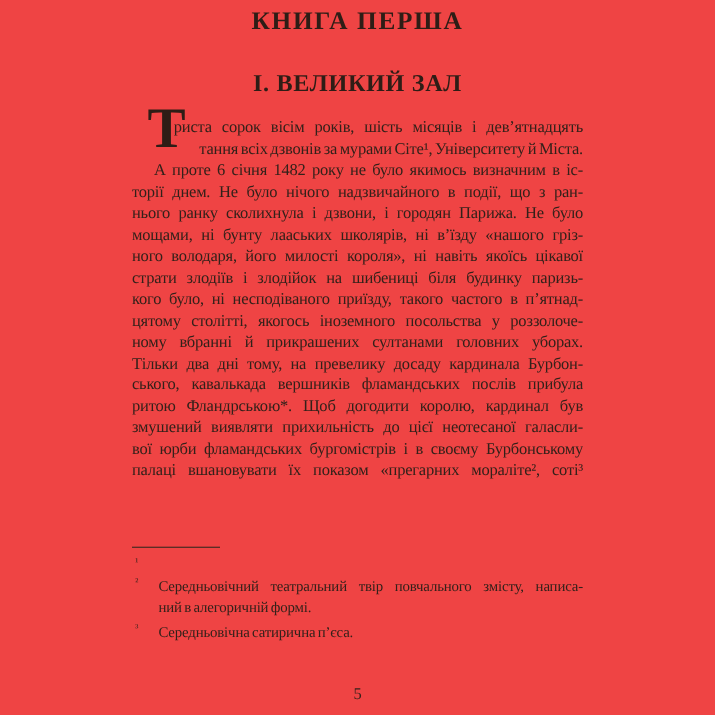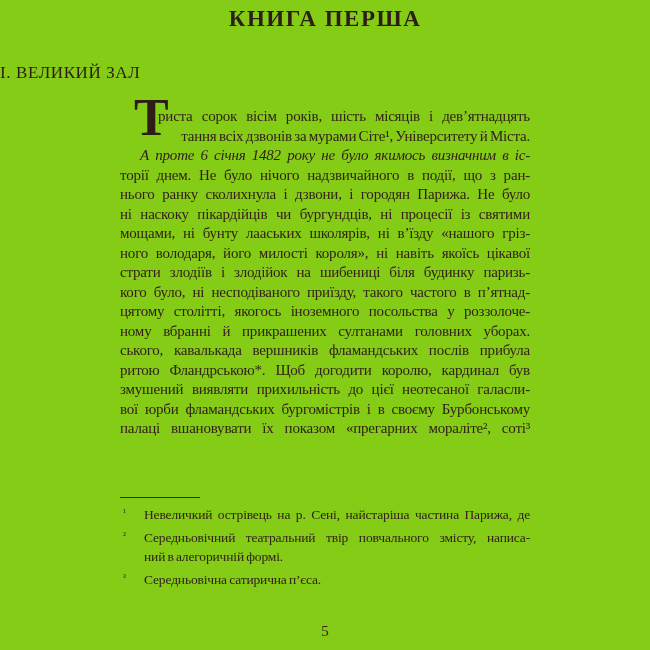--- a/index.html
+++ b/index.html
@@ -1,40 +1,40 @@
 <!DOCTYPE html>
 <html><head>
 <meta charset="utf-8">
 <style>
   * { margin: 0; padding: 0; box-sizing: border-box; }
   html, body { background: #ffffff; }
   .page {
     position: relative;
     width: 650px;
     height: 650px;
-    background: #84cc16;
+    background: #ef4444;
     font-family: "Liberation Serif", "DejaVu Serif", serif;
     color: #33211a;
     overflow: hidden;
   }
   .book-title {
     position: absolute;
     top: 6px; left: 0; right: 0;
     text-align: center;
     font-size: 23px;
     font-weight: bold;
     letter-spacing: 1.5px;
     color: #2e1d16;
   }
   .chapter-title {
     position: absolute;
     top: 63px; left: 0; right: 0;
-    text-align: left;
-    font-size: 17px;
-    font-weight: normal;
+    text-align: center;
+    font-size: 22px;
+    font-weight: bold;
     letter-spacing: 0.6px;
     color: #2e1d16;
   }
   .body-text {
     position: absolute;
     left: 120px;
     top: 97px;
     width: 410px;
   }
   .line {
@@ -46,21 +46,21 @@
     text-align: right;
     overflow: hidden;
     white-space: nowrap;
   }
   .line.just {
     white-space: normal;
     text-align: justify;
     text-align-last: justify;
   }
   .line.pad { padding-left: 38px; margin-top: 10px; }
-  .line.indent { padding-left: 20px; font-style: italic; }
+  .line.indent { padding-left: 20px; }
   .drop-cap {
     position: absolute;
     left: 14px;
     top: 2px;
     font-size: 52px;
     line-height: 37px;
     font-weight: bold;
     color: #2e1d16;
   }
   .footnotes {
@@ -119,41 +119,40 @@
   <div class="chapter-title">І. ВЕЛИКИЙ ЗАЛ</div>
 
   <div class="body-text">
     <span class="drop-cap">Т</span>
 
   <div class="line pad just">риста сорок вісім років, шість місяців і дев’ятнадцять</div>
       <div class="line">тання всіх дзвонів за мурами Сіте¹, Університету й Міста.</div>
       <div class="line indent just">А проте 6 січня 1482 року не було якимось визначним в іс-</div>
       <div class="line just">торії днем. Не було нічого надзвичайного в події, що з ран-</div>
       <div class="line just">нього ранку сколихнула і дзвони, і городян Парижа. Не було</div>
-      <div class="line just">ні наскоку пікардійців чи бургундців, ні процесії із святими</div>
       <div class="line just">мощами, ні бунту лааських школярів, ні в’їзду «нашого гріз-</div>
       <div class="line just">ного володаря, його милості короля», ні навіть якоїсь цікавої</div>
       <div class="line just">страти злодіїв і злодійок на шибениці біля будинку паризь-</div>
       <div class="line just">кого було, ні несподіваного приїзду, такого частого в п’ятнад-</div>
       <div class="line just">цятому столітті, якогось іноземного посольства у роззолоче-</div>
       <div class="line just">ному вбранні й прикрашених султанами головних уборах.</div>
+      <div class="line just">Тільки два дні тому, на превелику досаду кардинала Бурбон-</div>
       <div class="line just">ського, кавалькада вершників фламандських послів прибула</div>
       <div class="line just">ритою Фландрською*. Щоб догодити королю, кардинал був</div>
       <div class="line just">змушений виявляти прихильність до цієї неотесаної галасли-</div>
       <div class="line just">вої юрби фламандських бургомістрів і в своєму Бурбонському</div>
       <div class="line just">палаці вшановувати їх показом «прегарних мораліте², соті³</div>
     </div>
 
   <div class="footnotes">
     <div class="fn-rule"></div>
 
   <div class="fn">
         <div class="fn-num">¹</div>
         <div class="fn-text">
-          <div class="fn-line just">Невеличкий острівець на р. Сені, найстаріша частина Парижа, де</div>
         </div>
       </div>
       <div class="fn">
         <div class="fn-num">²</div>
         <div class="fn-text">
           <div class="fn-line just">Середньовічний театральний твір повчального змісту, написа-</div>
           <div class="fn-line">ний в алегоричній формі.</div>
         </div>
       </div>
       <div class="fn">

